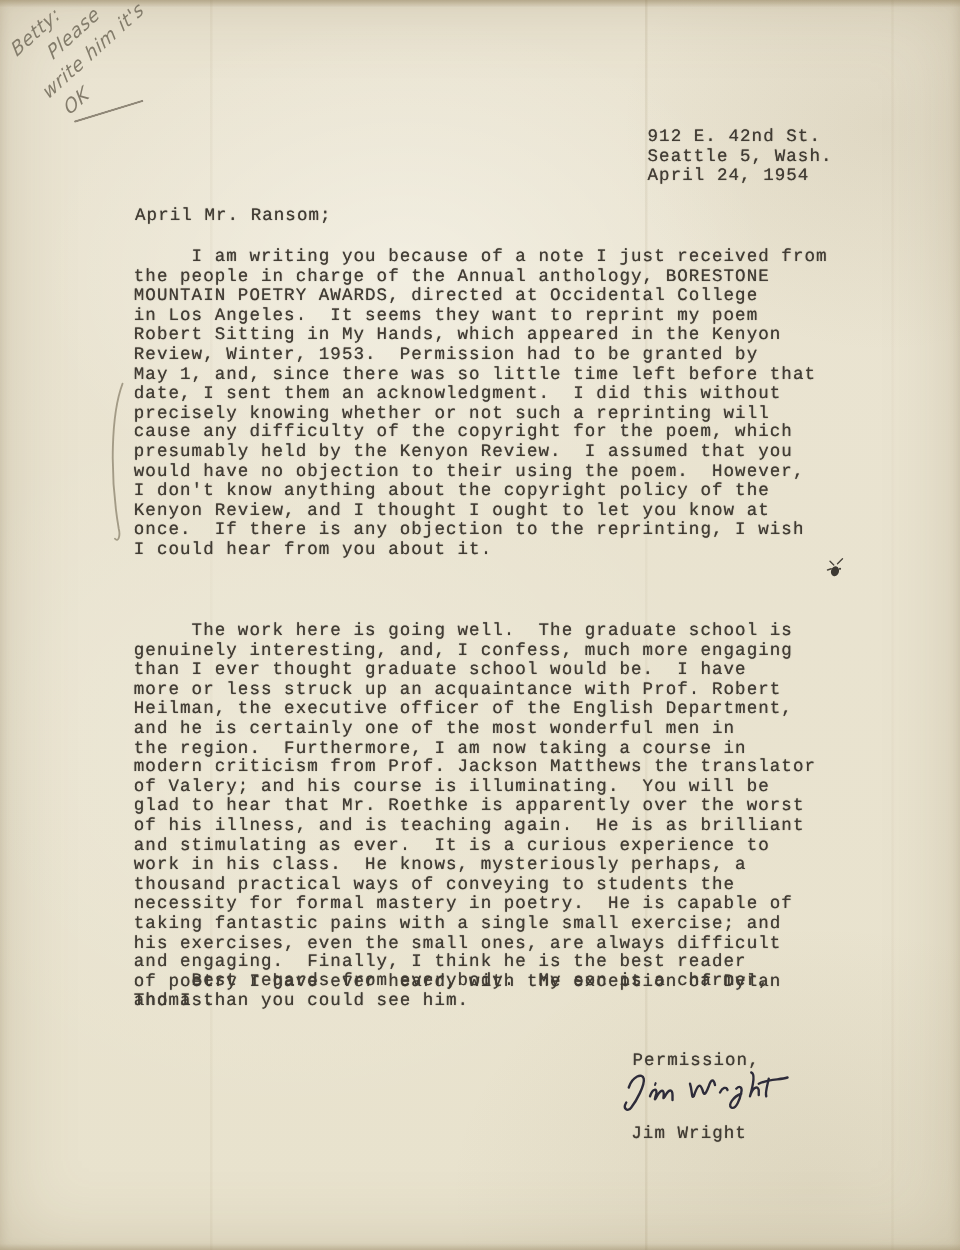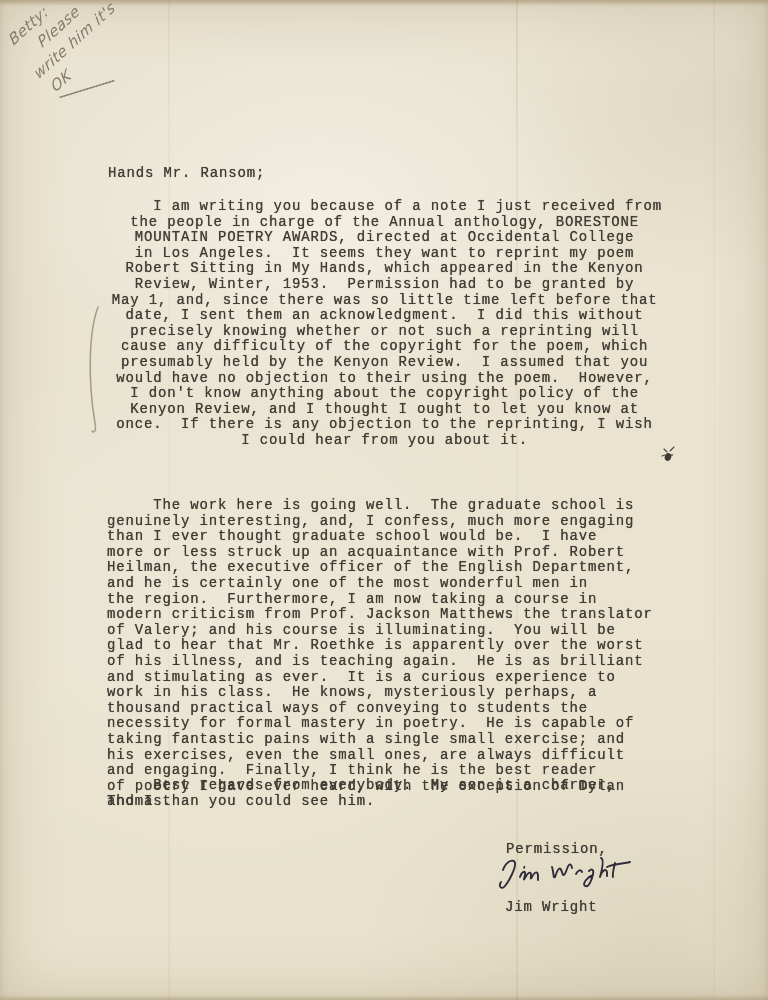--- a/index.html
+++ b/index.html
@@ -76,24 +76,27 @@
   <div class="crease" style="left:713px; opacity:.45"></div>
 
   <div class="hand-note">
     <span class="nl">Betty:</span>
     <span class="nl">Please</span>
     <span class="nl">write him it's</span>
     <span class="nl">OK</span>
   </div>
   <div class="note-dash"></div>
 
+  <div class="typed" style="left:518px; top:103px;">912 E. 42nd St.
+Seattle 5, Wash.
+April 24, 1954</div>
 
-  <div class="typed" style="left:108px; top:166px;">Hands Mr. Ransom;</div>
+  <div class="typed" style="left:108px; top:166px;">April Mr. Ransom;</div>
 
-  <div class="typed" style="left:107px; top:199px;text-align:center;">     I am writing you because of a note I just received from
+  <div class="typed" style="left:107px; top:199px;">     I am writing you because of a note I just received from
 the people in charge of the Annual anthology, BORESTONE
 MOUNTAIN POETRY AWARDS, directed at Occidental College
 in Los Angeles.  It seems they want to reprint my poem
 Robert Sitting in My Hands, which appeared in the Kenyon
 Review, Winter, 1953.  Permission had to be granted by
 May 1, and, since there was so little time left before that
 date, I sent them an acknowledgment.  I did this without
 precisely knowing whether or not such a reprinting will
 cause any difficulty of the copyright for the poem, which
 presumably held by the Kenyon Review.  I assumed that you

